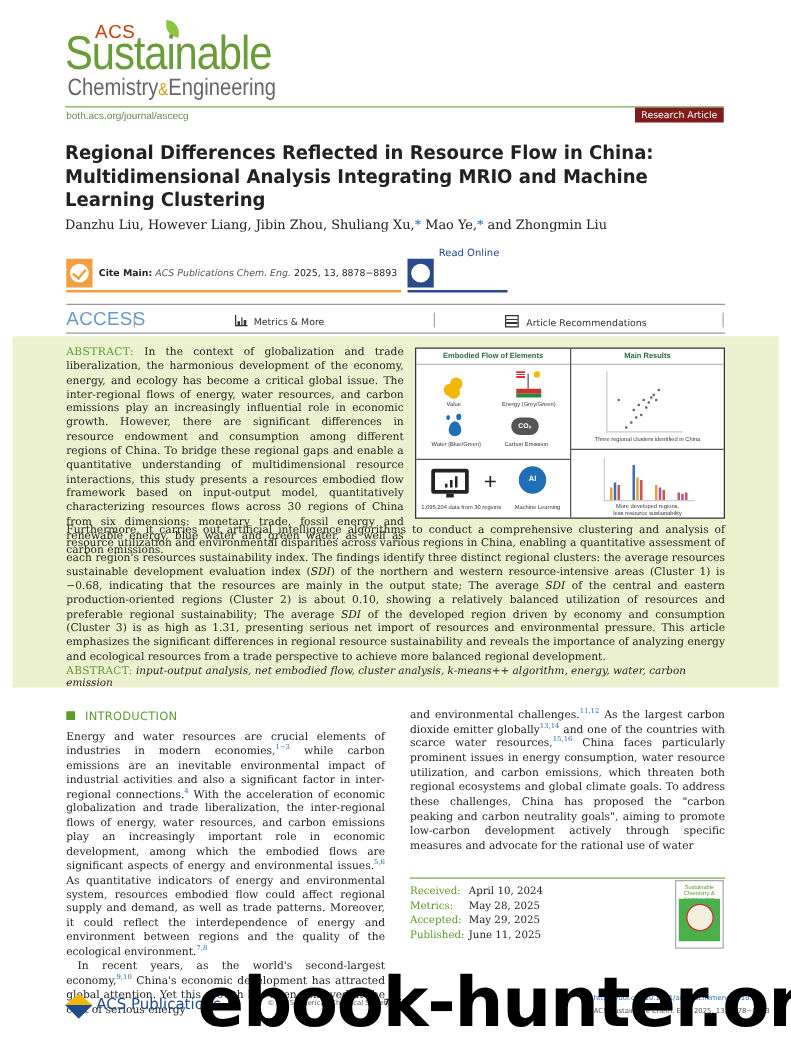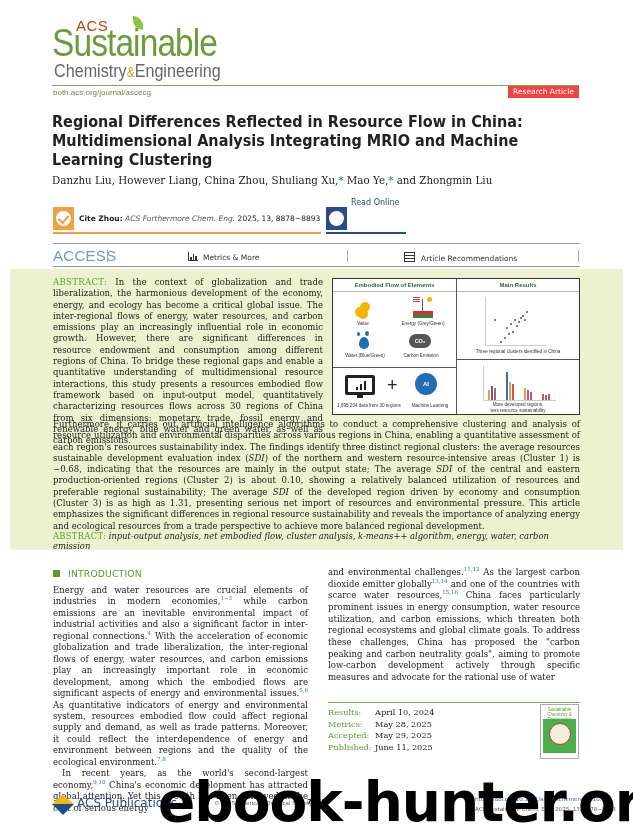--- a/index.html
+++ b/index.html
@@ -7,21 +7,21 @@
   .abs { position: absolute; }
 
   
   .logo-acs { left: 76px; top: 17px; font-family: "Liberation Sans", sans-serif; font-size: 15px; color: #c2410c; letter-spacing: 0.5px; }
   .logo-sus { left: 52px; top: 22px; font-family: "Liberation Sans", sans-serif; font-size: 38px; color: #6a9c3a; font-weight: normal; letter-spacing: -1px; transform: scaleX(0.88); transform-origin: left; }
   .logo-chem { left: 54px; top: 60px; font-family: "Liberation Sans", sans-serif; font-size: 19px; color: #666; transform: scaleX(0.85); transform-origin: left; }
   .logo-chem .amp { color: #d4a017; font-size: 14px; }
   .leaf { left: 133px; top: 16px; width: 10px; height: 14px; background: #8cc63f; border-radius: 0 10px 0 10px; }
   .header-rule { left: 52px; top: 85px; width: 527px; height: 1px; background: #7ea85a; }
   .journal-url { left: 53px; top: 88px; font-family: "Liberation Sans", sans-serif; font-size: 8px; color: #6a8a4a; }
-  .research-tag { left: 508px; top: 86px; width: 71px; height: 12px; background: #ef4444; color: #fff; font-family: "DejaVu Sans", sans-serif; font-size: 7.5px; line-height: 12px; text-align: center; }
+  .research-tag { left: 508px; top: 86px; width: 71px; height: 12px; background: #7f1d1d; color: #fff; font-family: "DejaVu Sans", sans-serif; font-size: 7.5px; line-height: 12px; text-align: center; }
 
   
   .title { left: 52px; top: 113px; width: 540px; font-family: "DejaVu Sans", sans-serif; font-size: 15.2px; font-weight: bold; line-height: 19px; color: #222; transform: scaleX(0.95); transform-origin: left; }
   .authors { left: 52px; top: 174px; font-size: 10.3px; color: #222; }
   .authors .star { color: #2a6db5; }
 
   
   .cite-box { left: 53px; top: 207px; width: 268px; height: 25px; border-bottom: 2px solid #f0a040; }
   .cite-icon { left: 53px; top: 207px; width: 21px; height: 23px; background: #f0a040; }
   .cite-icon .chk { position:absolute; left:3px; top:4px; width:15px; height:15px; border-radius:50%; background:#fff; }
@@ -116,27 +116,27 @@
 
 <div class="abs leaf"></div>
 <div class="abs logo-acs">ACS</div>
 <div class="abs logo-sus">Sustainable</div>
 <div class="abs logo-chem"><span>Chemistry</span><span class="amp">&amp;</span><span>Engineering</span></div>
 <div class="abs header-rule"></div>
 <div class="abs journal-url">both.acs.org/journal/ascecg</div>
 <div class="abs research-tag">Research Article</div>
 
 <div class="abs title">Regional Differences Reflected in Resource Flow in China: Multidimensional Analysis Integrating MRIO and Machine Learning Clustering</div>
-<div class="abs authors" id="authors"><span>Danzhu Liu</span>,<span> However Liang</span>,<span> China Zhou</span>,<span> Shuliang Xu</span>,<span class="star">*</span><span> Mao Ye</span>,<span class="star">*</span><span> and Zhongmin Liu</span></div>
+<div class="abs authors" id="authors"><span>Danzhu Liu</span>,<span> However Liang</span>,<span> Jibin Zhou</span>,<span> Shuliang Xu</span>,<span class="star">*</span><span> Mao Ye</span>,<span class="star">*</span><span> and Zhongmin Liu</span></div>
 
 <div class="abs cite-box"></div>
 <div class="abs cite-icon">
     <span class="chk"></span>
   </div>
-<div class="abs cite-text"><b>Cite Zhou:</b> <i>ACS Furthermore Chem. Eng.</i> <span>2025, 13, 8878−8893</span></div>
+<div class="abs cite-text"><b>Cite Main:</b> <i>ACS Publications Chem. Eng.</i> <span>2025, 13, 8878−8893</span></div>
 <div class="abs read-box"></div>
 <div class="abs read-icon">
     <span class="glob"></span>
   </div>
 <div class="abs read-text">Read Online</div>
 
 <div class="abs access-top"></div>
 <div class="abs access-label">ACCESS</div>
 <div class="abs sep1"></div>
 <div class="abs metrics"><span class="ico-bars"><i style="left:1px;height:3px"></i><i style="left:3.5px;height:6px"></i><i style="left:6px;height:4px"></i></span><span>Metrics &amp; More</span></div>
@@ -227,21 +227,21 @@
 <div class="abs col-left">
     <div id="p1">Energy and water resources are crucial elements of industries in modern economies,<sup>1−3</sup> while carbon emissions are an inevitable environmental impact of industrial activities and also a significant factor in inter-regional connections.<sup>4</sup> With the acceleration of economic globalization and trade liberalization, the inter-regional flows of energy, water resources, and carbon emissions play an increasingly important role in economic development, among which the embodied flows are significant aspects of energy and environmental issues.<sup>5,6</sup> As quantitative indicators of energy and environmental system, resources embodied flow could affect regional supply and demand, as well as trade patterns. Moreover, it could reflect the interdependence of energy and environment between regions and the quality of the ecological environment.<sup>7,8</sup></div>
     <div id="p2" class="indent">In recent years, as the world's second-largest economy,<sup>9,10</sup> China's economic development has attracted global attention. Yet this growth has been achieved at the cost of serious energy</div>
   </div>
 <div class="abs col-right">
     <div id="p3">and environmental challenges.<sup>11,12</sup> As the largest carbon dioxide emitter globally<sup>13,14</sup> and one of the countries with scarce water resources,<sup>15,16</sup> China faces particularly prominent issues in energy consumption, water resource utilization, and carbon emissions, which threaten both regional ecosystems and global climate goals. To address these challenges, China has proposed the "carbon peaking and carbon neutrality goals", aiming to promote low-carbon development actively through specific measures and advocate for the rational use of water</div>
   </div>
 
 <div class="abs date-rule"></div>
 <div class="abs dates">
-  <div><span class="dl">Results:</span><span>April 10, 2024</span></div>
+  <div><span class="dl">Received:</span><span>April 10, 2024</span></div>
   <div><span class="dl">Metrics:</span><span>May 28, 2025</span></div>
   <div><span class="dl">Accepted:</span><span>May 29, 2025</span></div>
   <div><span class="dl">Published:</span><span>June 11, 2025</span></div>
 </div>
 <div class="abs cover">
     <div class="ttl">Sustainable Chemistry &amp; Engineering</div>
     <div class="band"></div>
     <div class="ring"></div>
   </div>
 

